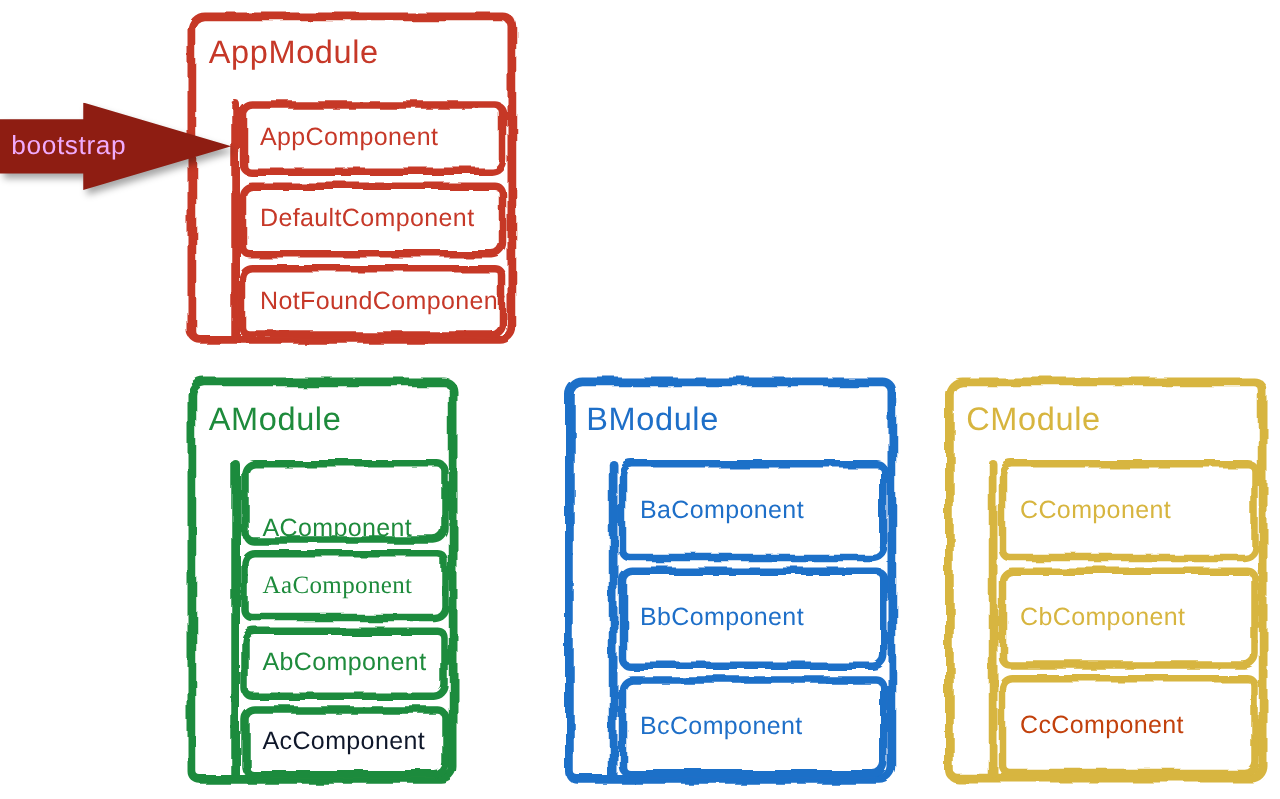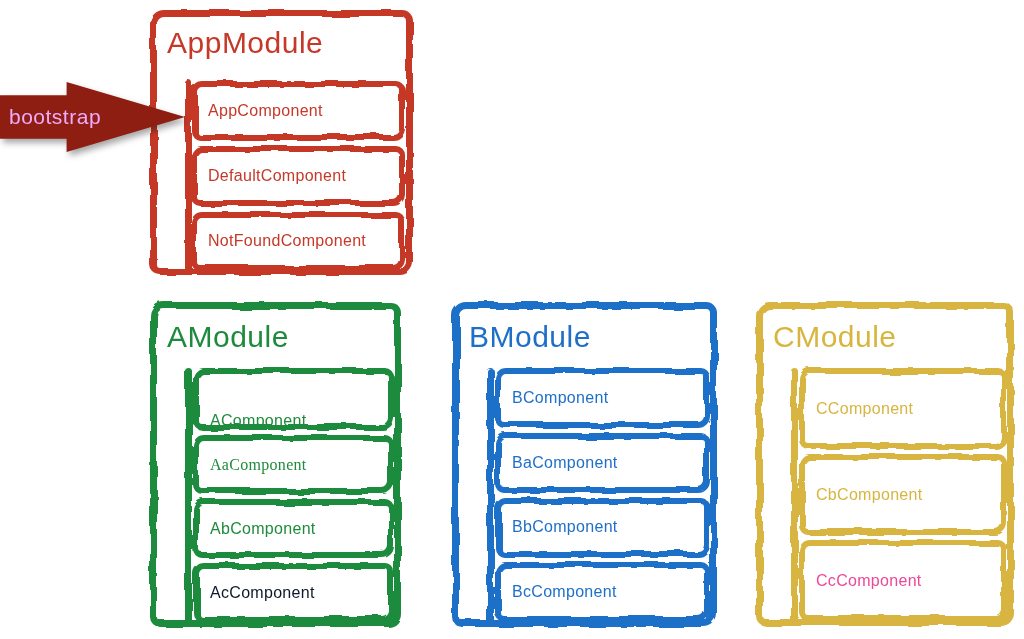--- a/index.html
+++ b/index.html
@@ -30,29 +30,29 @@
     border-radius: 11px 9px 12px 9px;
   }
   .f1 { filter: url(#rough1); }
   .f2 { filter: url(#rough2); }
   .f3 { filter: url(#rough3); }
   .f4 { filter: url(#rough4); }
 
   
   .module { position: absolute; }
   .module-app { left: 150px; top: 10px;  width: 263px; height: 265px; }
-  .module-a   { left: 150px; top: 302px; width: 216px; height: 325px; padding-left: 35px; }
+  .module-a   { left: 150px; top: 302px; width: 216px; height: 325px; }
   .module-b   { left: 452px; top: 302px; width: 265px; height: 325px; }
   .module-c   { left: 756px; top: 302px; width: 258px; height: 324px; }
 
   .module-title {
     position: absolute;
     left: 17px;
     top: 16px;
-    font-size: 30px;
+    font-size: 26px;
     letter-spacing: 0.5px;
     white-space: nowrap;
   }
   .module-a .module-title,
   .module-b .module-title,
   .module-c .module-title { top: 18px; }
 
   
   .spine {
     position: absolute;
@@ -83,21 +83,21 @@
   }
 
   .comp {
     position: relative;
     flex: 1;
     display: flex;
     align-items: center;
   }
   .comp-label {
     padding-left: 17px;
-    font-size: 16px;
+    font-size: 20px;
     letter-spacing: 0.3px;
     white-space: nowrap;
   }
 
   
   .arrow-wrap {
     position: absolute;
     left: 0;
     top: 82px;
     width: 185px;
@@ -194,24 +194,20 @@
       </div>
     </div>
   </div>
 
   <div class="module module-b">
     <div class="sketch-border f3" style="border-color: rgb(30, 111, 200);"></div>
     <div class="module-title" style="color: rgb(30, 111, 200);">BModule</div>
     <div class="spine f4" style="background-color: rgb(30, 111, 200);"></div>
     <div class="comps">
       <div class="comp">
-        <div class="sketch-border f1" style="border-color: rgb(30, 111, 200);"></div>
-        <span class="comp-label" style="color: rgb(30, 111, 200);">BComponent</span>
-      </div>
-      <div class="comp">
         <div class="sketch-border f2" style="border-color: rgb(30, 111, 200);"></div>
         <span class="comp-label" style="color: rgb(30, 111, 200);">BaComponent</span>
       </div>
       <div class="comp">
         <div class="sketch-border f3" style="border-color: rgb(30, 111, 200);"></div>
         <span class="comp-label" style="color: rgb(30, 111, 200);">BbComponent</span>
       </div>
       <div class="comp">
         <div class="sketch-border f4" style="border-color: rgb(30, 111, 200);"></div>
         <span class="comp-label" style="color: rgb(30, 111, 200);">BcComponent</span>
@@ -227,18 +223,18 @@
       <div class="comp">
         <div class="sketch-border f2" style="border-color: rgb(215, 181, 63);"></div>
         <span class="comp-label" style="color: rgb(215, 181, 63); text-align: right;">CComponent</span>
       </div>
       <div class="comp">
         <div class="sketch-border f4" style="border-color: rgb(215, 181, 63);"></div>
         <span class="comp-label" style="color: rgb(215, 181, 63);">CbComponent</span>
       </div>
       <div class="comp">
         <div class="sketch-border f1" style="border-color: rgb(215, 181, 63);"></div>
-        <span class="comp-label" style="color: #ec4899;">CcComponent</span>
+        <span class="comp-label" style="color: #c2410c;">CcComponent</span>
       </div>
     </div>
   </div>
 
 </div>
 
 </body></html>

